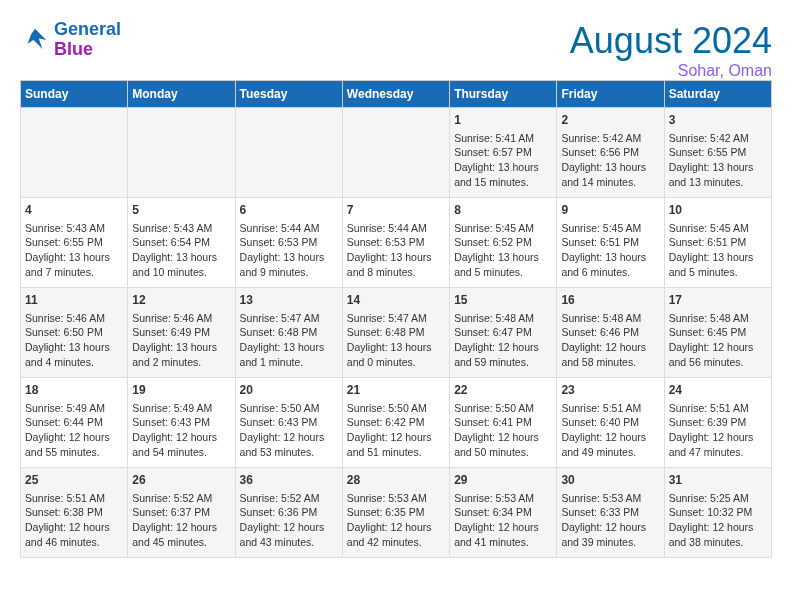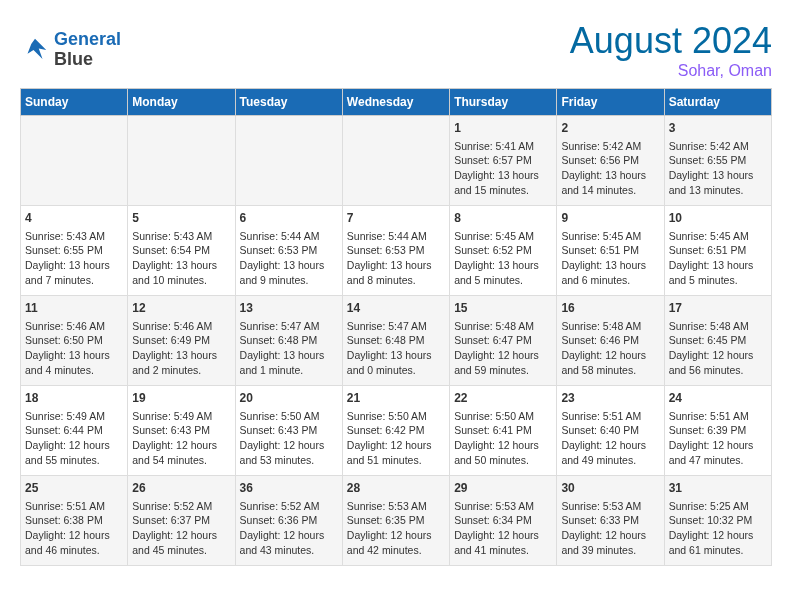--- a/index.html
+++ b/index.html
@@ -6,22 +6,22 @@
     body {
       font-family: Arial, sans-serif;
       background: #fff;
       width: 792px;
       min-height: 612px;
       padding: 20px;
     }
     .header {
       display: flex;
       justify-content: space-between;
-      align-items: center;
-      margin-bottom: 8px;
+      align-items: flex-start;
+      margin-bottom: 0;
     }
     .logo {
       display: flex;
       align-items: center;
       gap: 4px;
     }
     .logo-text {
       font-size: 18px;
       font-weight: bold;
       color: #333;
@@ -93,21 +93,21 @@
 </head>
 <body>
 
 <div class="header">
   <div class="logo">
     <svg class="logo-bird" viewBox="0 0 40 40" xmlns="http://www.w3.org/2000/svg">
       <polygon points="20,5 35,20 25,18 30,32 18,20 10,25 15,12" fill="#1a6bb5"></polygon>
     </svg>
     <div class="logo-text">
       <div><span>General</span></div>
-      <div style="color:#404040;">Blue</div>
+      <div style="color:#a21caf;">Blue</div>
     </div>
   </div>
   <div class="title-block">
     <div class="main-title">August 2024</div>
     <div class="subtitle">Sohar, Oman</div>
   </div>
 </div>
 
 <table>
   <thead>
@@ -343,17 +343,17 @@
           <div>Sunrise: 5:53 AM</div>
           <div>Sunset: 6:33 PM</div>
           <div>Daylight: 12 hours</div>
           <div>and 39 minutes.</div>
         </td>
         <td>
           <span class="day-num">31</span>
           <div>Sunrise: 5:25 AM</div>
           <div>Sunset: 10:32 PM</div>
           <div>Daylight: 12 hours</div>
-          <div>and 61 minutes.</div>
+          <div>and 38 minutes.</div>
         </td>
       </tr>
     </tbody>
 </table>
 
 </body></html>

